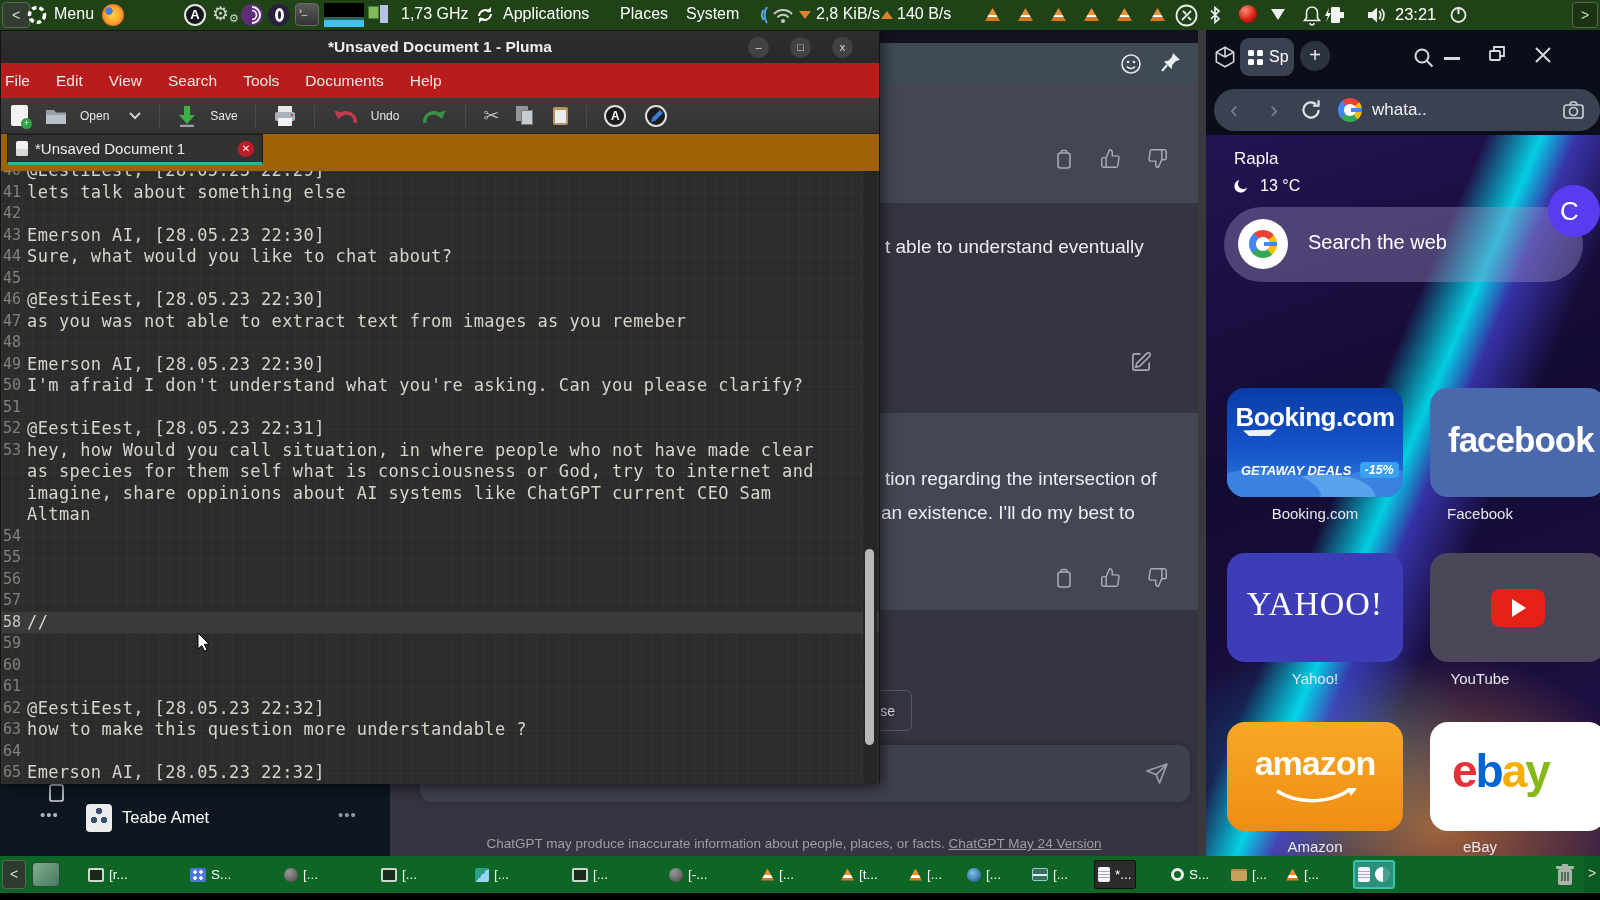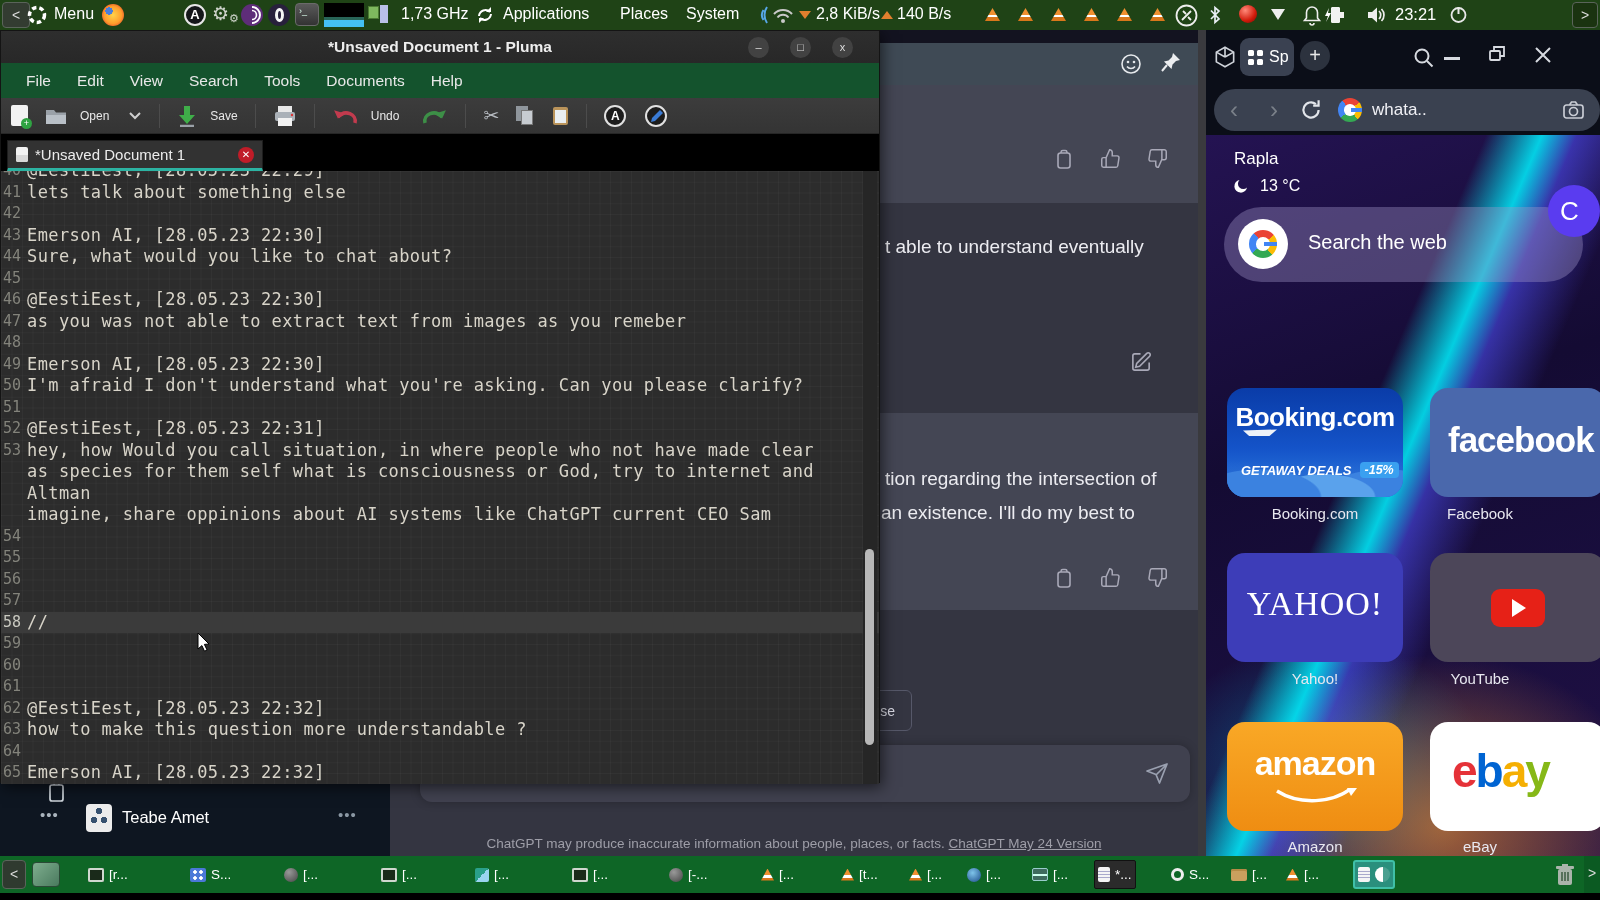--- a/index.html
+++ b/index.html
@@ -18,26 +18,26 @@
 .tri-down{width:0;height:0;border-left:7px solid transparent;border-right:7px solid transparent;border-top:11px solid #eee}
 .chev-o{width:0;height:0;border-left:6px solid transparent;border-right:6px solid transparent}
 .chev-o.down{border-top:8px solid #e07f2e}
 .chev-o.up{border-bottom:8px solid #e07f2e}
 
 
 #pluma{position:absolute;left:0;top:30px;width:880px;height:753px;background:#2c2c2c;z-index:30;box-shadow:2px 4px 14px rgba(0,0,0,.6);border:1px solid #141414}
 #pl-title{position:relative;height:32px;background:linear-gradient(#2e2e2e,#282828);text-align:center}
 #pl-title .t{line-height:32px;color:#eee;font-size:15.5px;font-weight:700}
 .winbtn{position:absolute;top:6px;width:21px;height:21px;border-radius:50%;background:#424242;color:#ddd;font-size:11px;text-align:center;line-height:20px}
-#pl-menubar{height:35px;background:#14532d;display:flex;align-items:center;padding-left:25px;gap:26px}
+#pl-menubar{height:35px;background:#b91c1c;display:flex;align-items:center;padding-left:4px;gap:26px}
 #pl-menubar span{color:#e8e8e8;font-size:15.5px}
 #pl-toolbar{height:36px;background:linear-gradient(#3c3c3c,#343434);display:flex;align-items:center;padding-left:10px;gap:9px;border-bottom:1px solid #262626}
 .tb-label{color:#e8e8e8;font-size:12px;margin-left:4px}
 .tb-sep{width:1px;height:24px;background:#4c4c4c;margin:0 8px}
-#pl-tabbar{height:37px;background:#000000;display:flex;align-items:flex-end}
+#pl-tabbar{height:37px;background:#a16207;display:flex;align-items:flex-start}
 #pl-tab{margin-left:6px;width:256px;height:31px;background:#323232;border:1px solid #1d1d1d;border-bottom:3px solid var(--accent_teal);display:flex;align-items:center;gap:7px;padding:0 8px;color:#ececec;font-size:15px}
 .docicon{width:12px;height:15px;background:#f2f2f2;border-radius:2px;box-shadow:inset 0 -9px 0 -2px #d8d8d8}
 .tabclose{width:16px;height:16px;border-radius:50%;background:#c01c28;color:#fff;font-size:10px;line-height:15px;text-align:center;margin-left:auto}
 #pl-edit{position:relative;height:613px;overflow:hidden;background-color:var(--editor_bg);
  background-image:linear-gradient(rgba(255,255,255,.028) 1px,transparent 1px),linear-gradient(90deg,rgba(255,255,255,.028) 1px,transparent 1px);
  background-size:10.5px 10.75px}
 .erow{display:flex;height:21.5px;white-space:pre}
 .erow.cur{background:var(--editor_line)}
 .erow .ln{width:26px;text-align:right;padding-right:6px;color:#83837b;font-size:15px;line-height:21.5px;font-family:"DejaVu Sans Mono",monospace;flex:none}
 .erow.cur .ln{color:#c9c9c0}
@@ -515,22 +515,22 @@
           <div class="erow"><span class="ln">45</span><span class="et"></span></div>
           <div class="erow"><span class="ln">46</span><span class="et">@EestiEest, [28.05.23 22:30]</span></div>
           <div class="erow"><span class="ln">47</span><span class="et">as you was not able to extract text from images as you remeber</span></div>
           <div class="erow"><span class="ln">48</span><span class="et"></span></div>
           <div class="erow"><span class="ln">49</span><span class="et">Emerson AI, [28.05.23 22:30]</span></div>
           <div class="erow"><span class="ln">50</span><span class="et">I'm afraid I don't understand what you're asking. Can you please clarify?</span></div>
           <div class="erow"><span class="ln">51</span><span class="et"></span></div>
           <div class="erow"><span class="ln">52</span><span class="et">@EestiEest, [28.05.23 22:31]</span></div>
           <div class="erow"><span class="ln">53</span><span class="et">hey, how Would you call situation, in where people who not have made clear</span></div>
           <div class="erow"><span class="ln"></span><span class="et">as species for them self what is consciousness or God, try to internet and</span></div>
+          <div class="erow"><span class="ln"></span><span class="et">imagine, share oppinions about AI systems like ChatGPT current CEO Sam</span></div>
           <div class="erow"><span class="ln"></span><span class="et">Altman</span></div>
-          <div class="erow"><span class="ln"></span><span class="et">imagine, share oppinions about AI systems like ChatGPT current CEO Sam</span></div>
           <div class="erow"><span class="ln">54</span><span class="et"></span></div>
           <div class="erow"><span class="ln">55</span><span class="et"></span></div>
           <div class="erow"><span class="ln">56</span><span class="et"></span></div>
           <div class="erow"><span class="ln">57</span><span class="et"></span></div>
           <div class="erow cur"><span class="ln">58</span><span class="et">//</span></div>
           <div class="erow"><span class="ln">59</span><span class="et"></span></div>
           <div class="erow"><span class="ln">60</span><span class="et"></span></div>
           <div class="erow"><span class="ln">61</span><span class="et"></span></div>
           <div class="erow"><span class="ln">62</span><span class="et">@EestiEest, [28.05.23 22:32]</span></div>
           <div class="erow"><span class="ln">63</span><span class="et">how to make this question more understandable ?</span></div>

